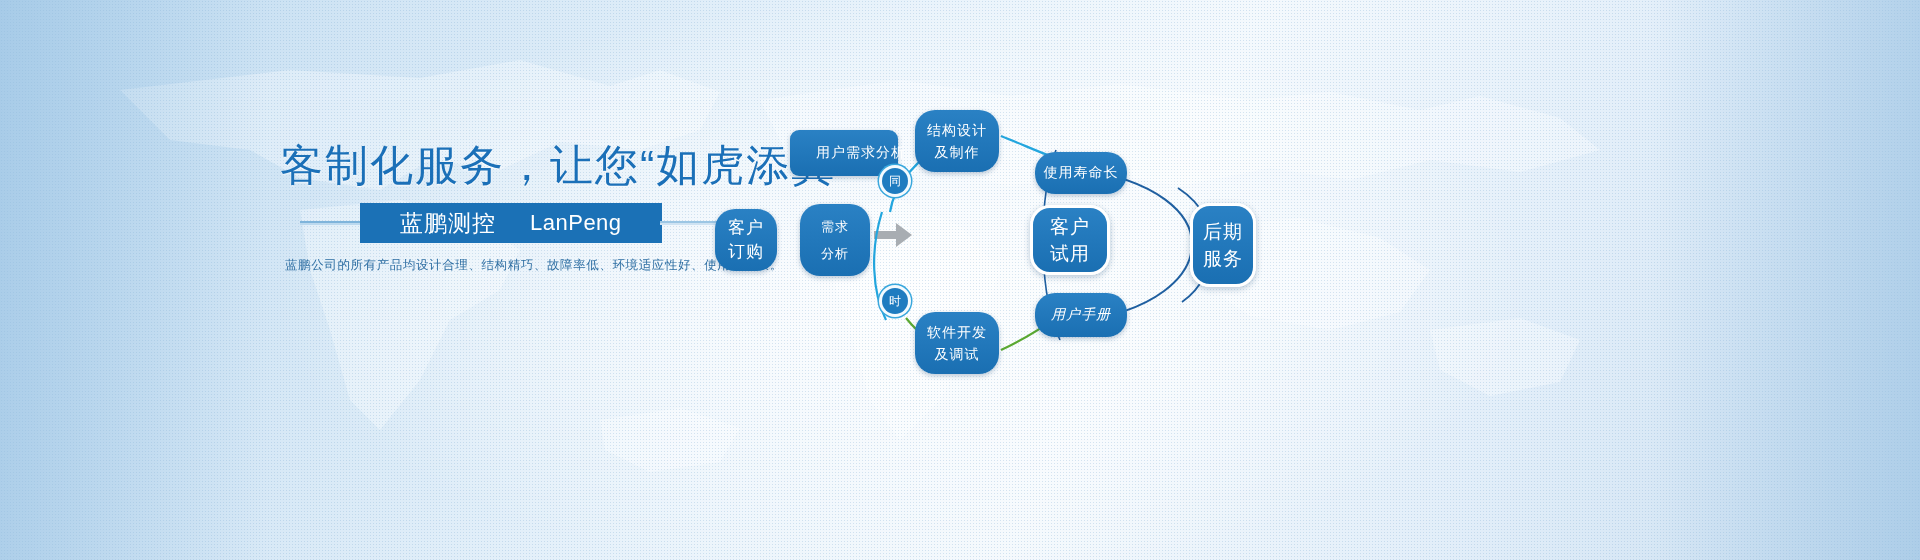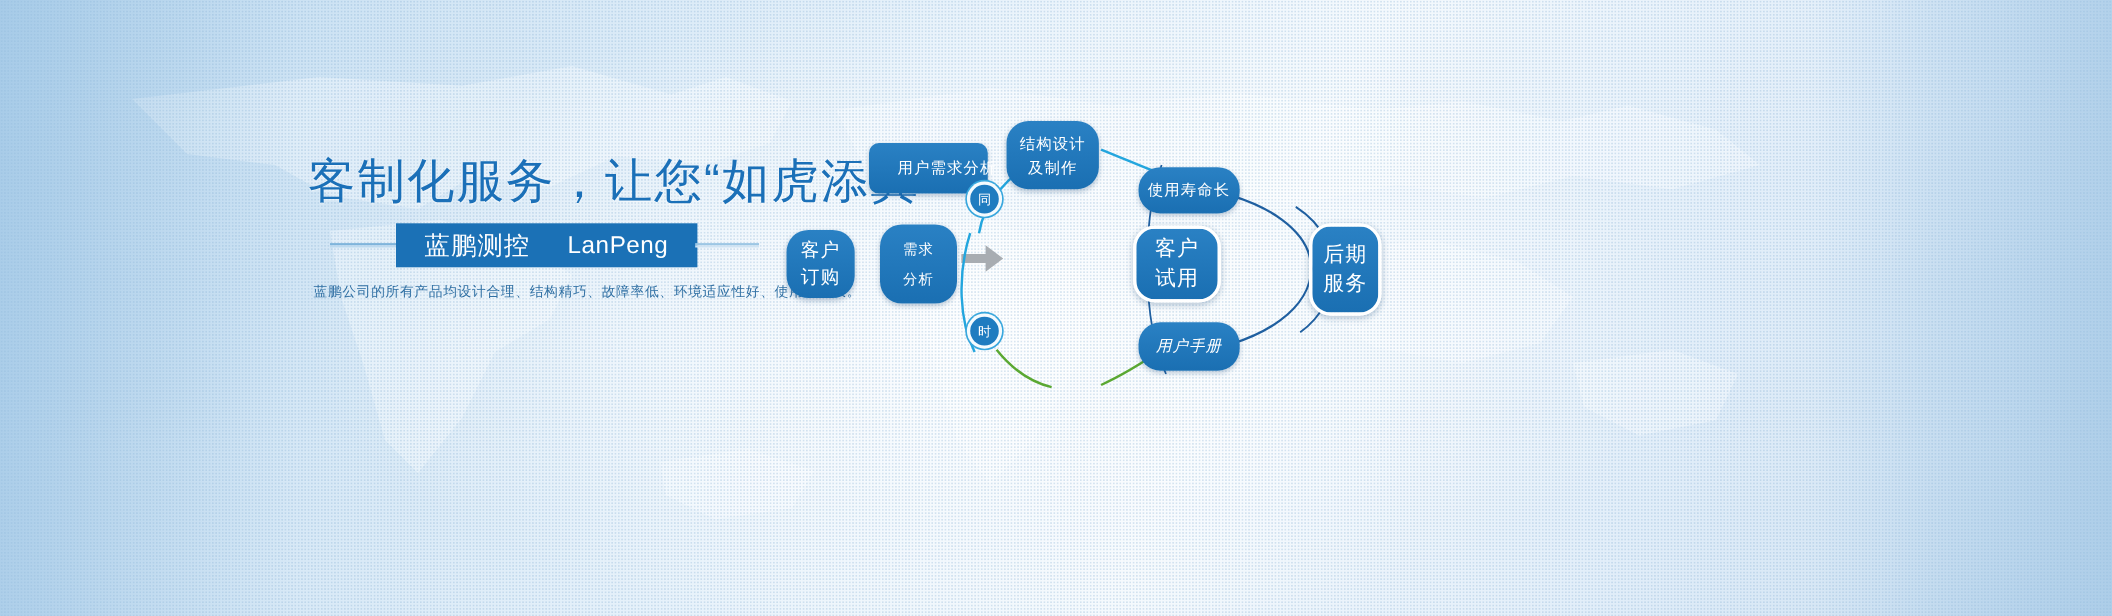--- a/index.html
+++ b/index.html
@@ -41,21 +41,21 @@
   .headline{
     position:absolute; left:280px; top:138px;
     font-size:43px; line-height:54px; letter-spacing:2px;
     color:#1b70b8; font-weight:500; white-space:nowrap;
     text-shadow:0 1px 2px rgba(255,255,255,.8);
   }
   .ribbon-wrap{ position:absolute; left:300px; top:203px; display:flex; align-items:center; }
   .ribbon-line{ width:62px; height:0; border-top:2px solid #7fb4db; border-bottom:2px solid #bcd9ef; margin-right:-2px; }
   .ribbon{
     background:#1b71b6; color:#ffffff;
-    height:40px; padding:0 26px;
+    height:40px; padding:0 40px;
     display:flex; align-items:center; gap:34px;
     font-size:23px; letter-spacing:1px; white-space:nowrap;
   }
   .ribbon .en{ font-size:22px; letter-spacing:.5px; }
   .ribbon-line-r{ width:58px; height:0; border-top:2px solid #9cc6e4; border-bottom:2px solid #cfe3f3; margin-left:-2px; }
 
   .subcopy{ position:absolute; left:285px; top:252px; width:560px; }
   .subcopy p{
     font-size:12.5px; line-height:26px; color:#2f6fa3; letter-spacing:.6px;
     white-space:nowrap;
@@ -178,20 +178,24 @@
     <div class="node" id="n-analysis">
       <span class="ln">需求</span>
       <span class="ln">分析</span>
     </div>
 
     <div class="node" id="n-struct">
       <span class="ln">结构设计</span>
       <span class="ln">及制作</span>
     </div>
 
+    <div class="node" id="n-soft">
+      <span class="ln">软件开发</span>
+      <span class="ln">及调试</span>
+    </div>
 
     <div class="node" id="n-install">
       <span class="ln">使用寿命长</span>
     </div>
 
     <div class="node framed" id="n-trial">
       <span class="ln">客户</span>
       <span class="ln">试用</span>
     </div>
 

